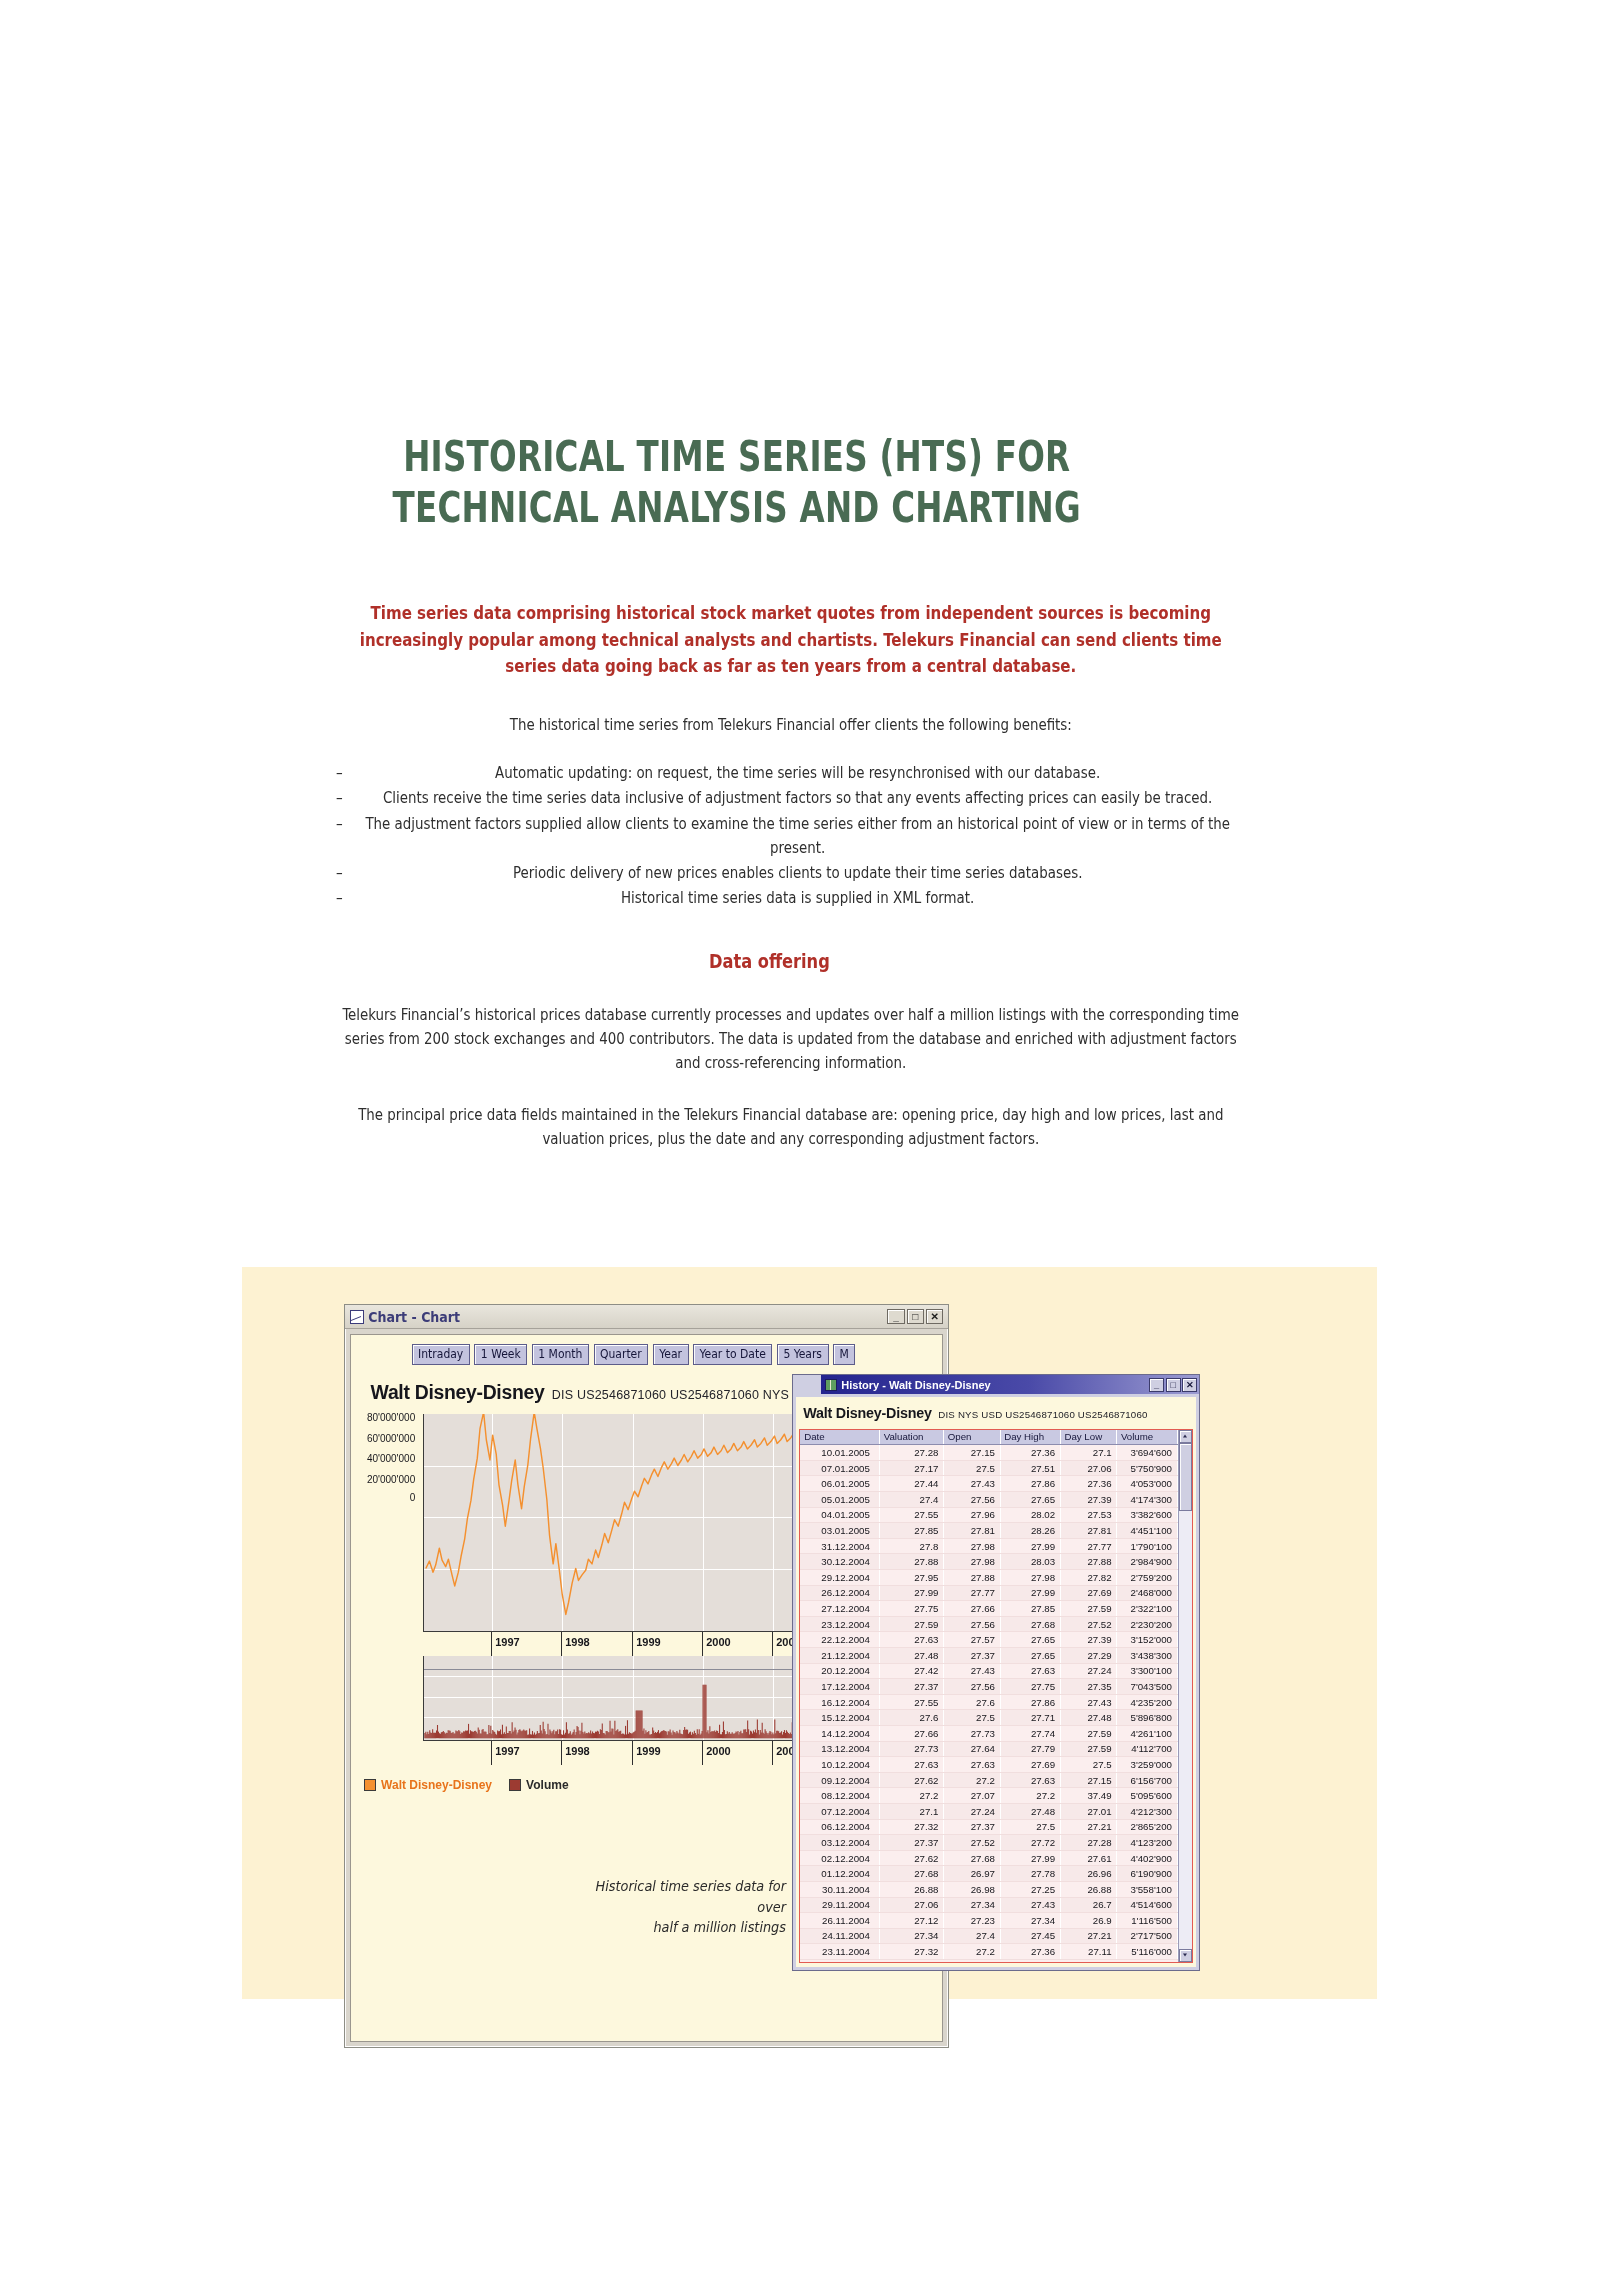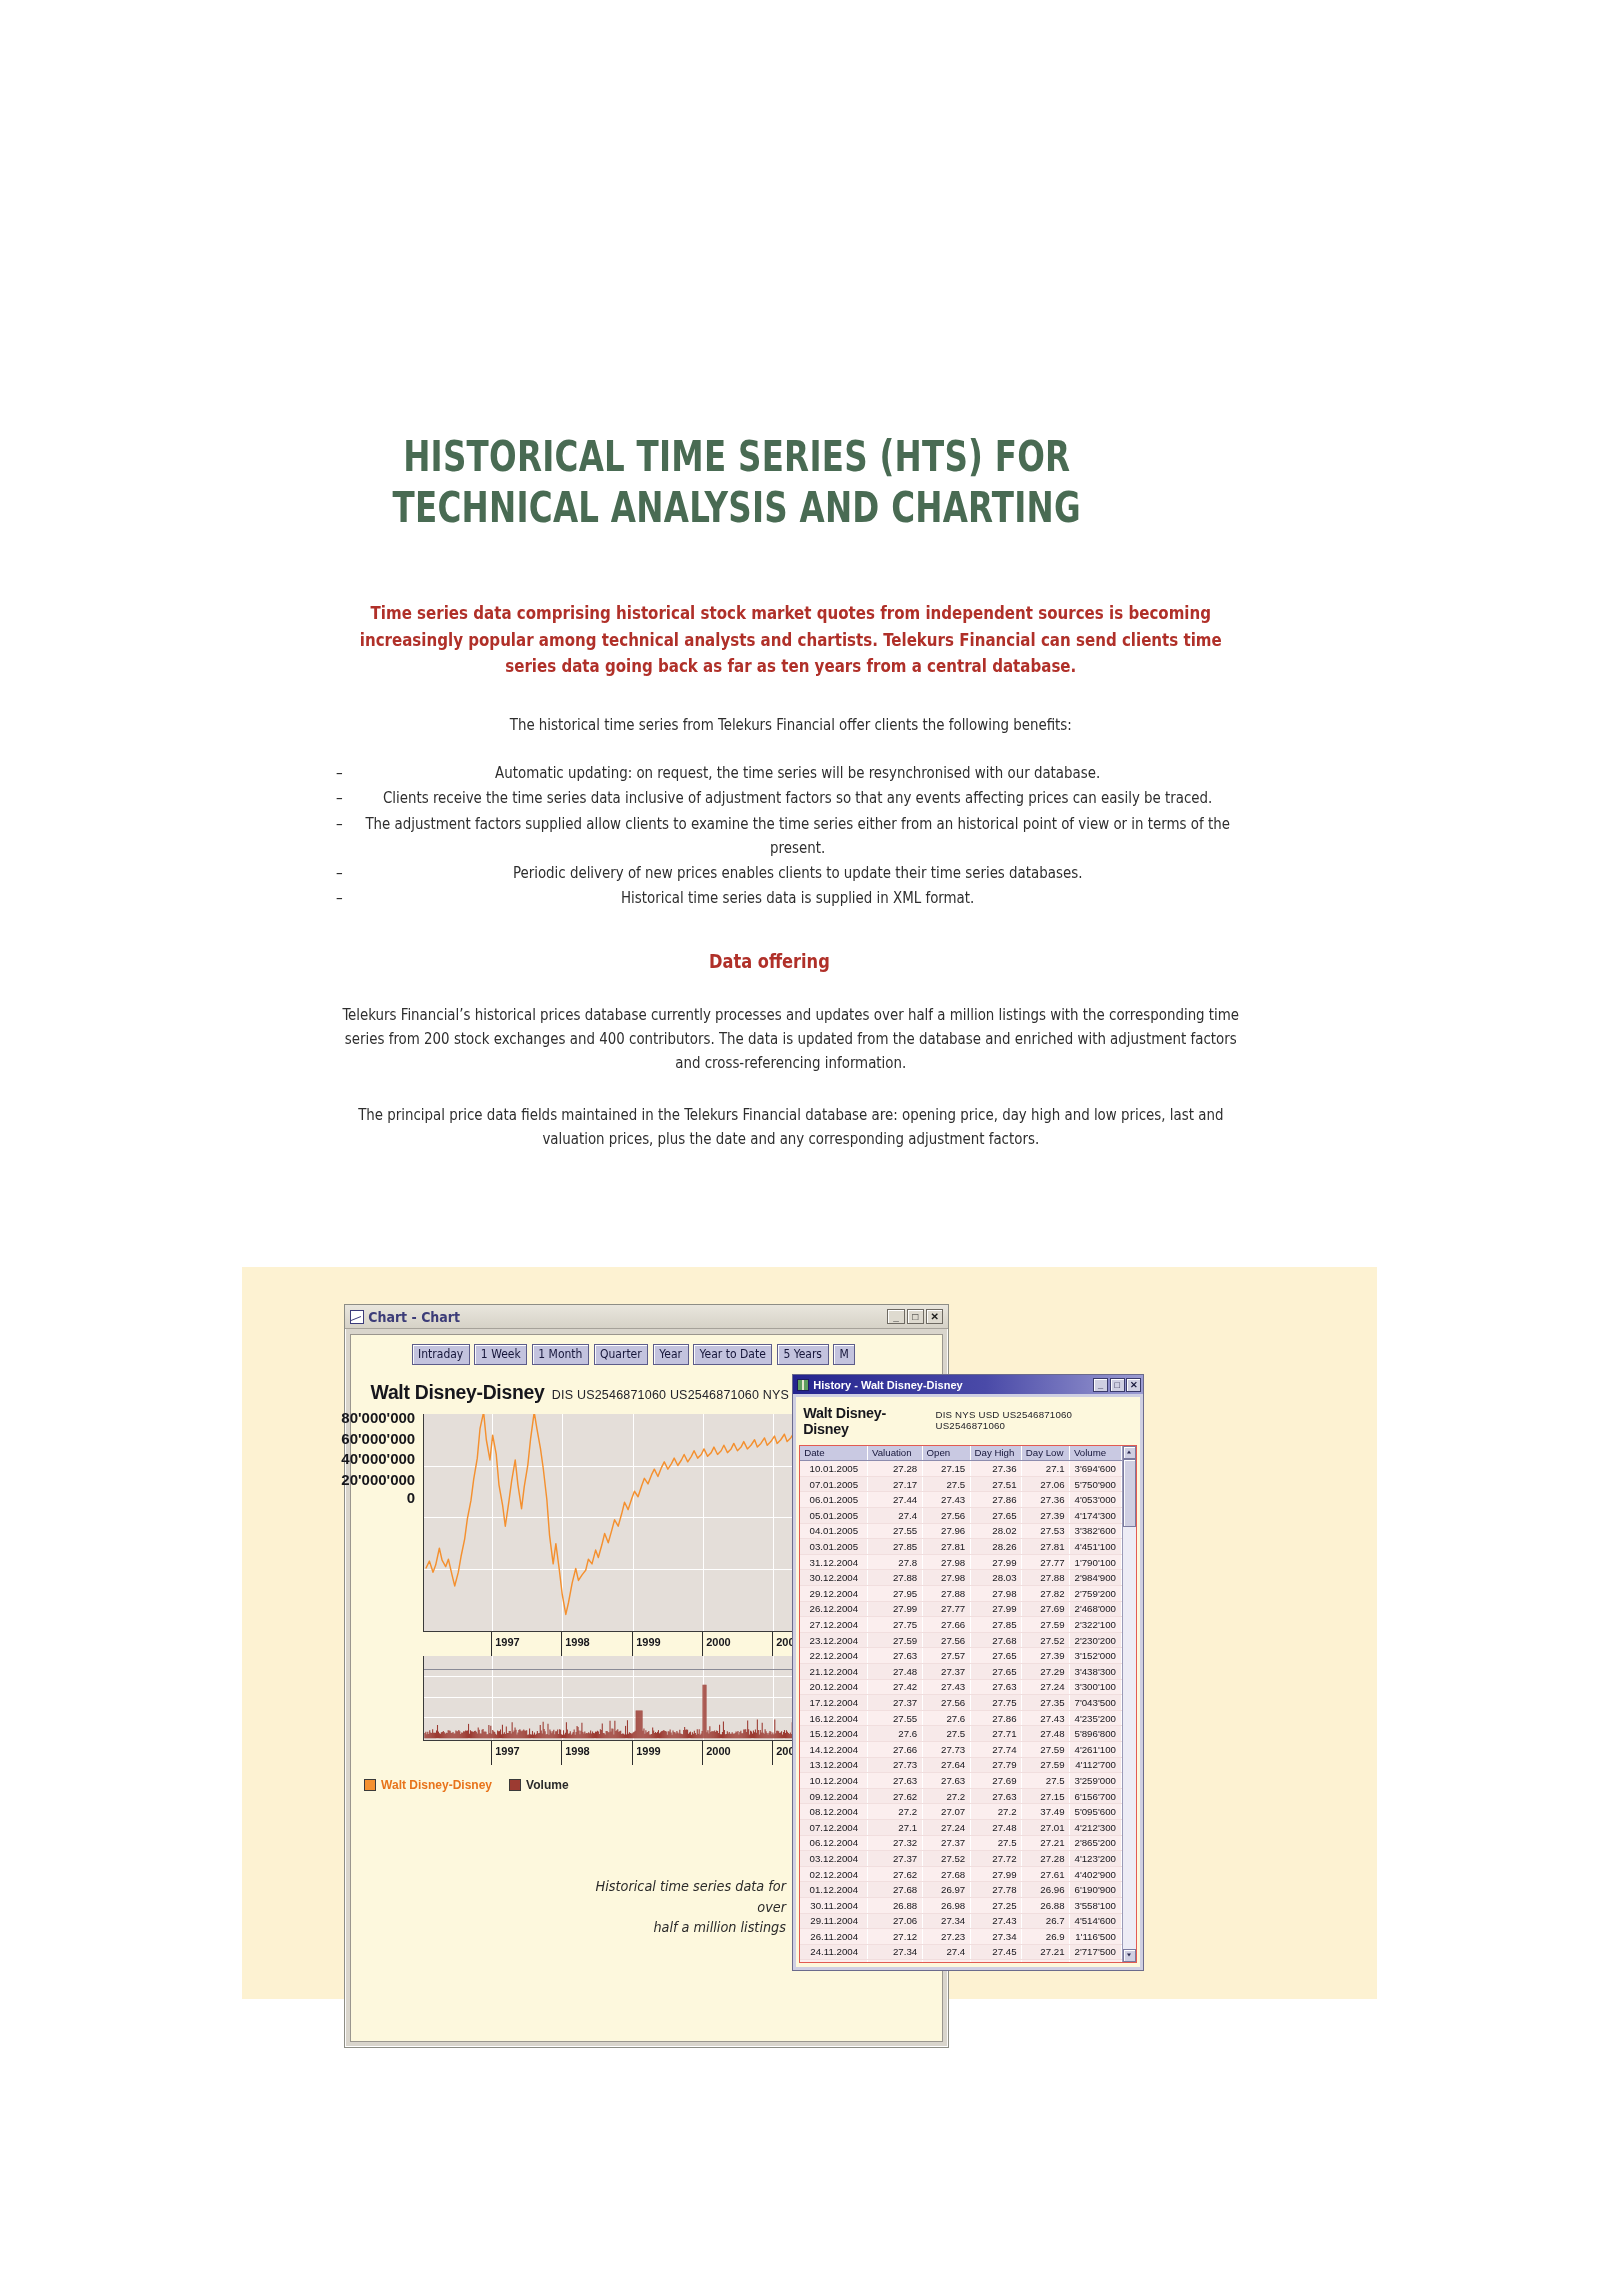--- a/index.html
+++ b/index.html
@@ -190,38 +190,39 @@
     position:relative; margin-left:72px; margin-right:13px;
     height:85px;
     background:#e4ded9;
     border-left:1.8px solid #3a3a3a;
     border-bottom:1.8px solid #3a3a3a;
   }
   .vollabels { position:absolute; left:0; top:0; width:72px; height:85px; }
   .vollabels div {
     position:absolute; right:7.4px;
     font-family:"Liberation Sans", sans-serif;
-    font-size:15px; font-weight:bold; color:#17171c;
+    font-size:10px; font-weight:normal; color:#17171c;
     transform:translateY(-50%);
     white-space:nowrap;
   }
 
   .legend { display:flex; gap:16.6px; padding:13px 0 0 13px; align-items:center; }
   .legend .item { display:flex; align-items:center; gap:5.5px; }
   .legend .sw { width:12px; height:12px; border:0.9px solid #3a3a3a; }
   .legend .lb {
     font-family:"Liberation Sans", sans-serif; font-size:12px; font-weight:bold;
   }
 
   
   .win-history {
     position:absolute; left:550px; top:107px;
-    width:352px; height:597px;
+    width:408px; height:597px;
     background:#cfcfe2;
     border:0.9px solid #6b6b8c;
+    padding-left:28px;
   }
   .hist-titlebar {
     height:19.4px;
     background:linear-gradient(90deg,#24248e 0%, #4a4aa8 55%, #9c9cd2 100%);
     display:flex; align-items:center; padding:0 1.8px 0 3.7px;
   }
   .hist-ico {
     width:12px; height:12px; margin-right:4.6px; flex:0 0 auto;
     background:#e8e8d0; border:0.9px solid #1b1b5e;
     background-image:linear-gradient(90deg,#5f9e5f 0 3.7px,#e8e8d0 3.7px 5.5px,#5f9e5f 5.5px 9.2px);

